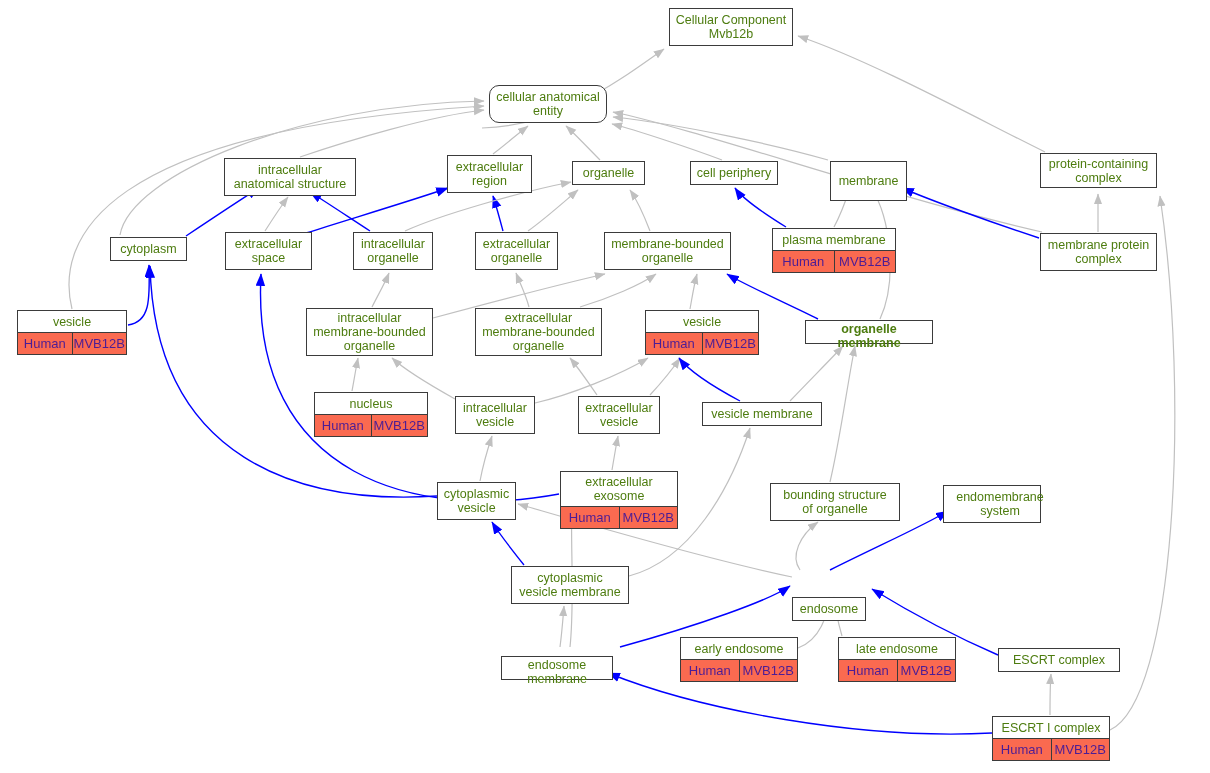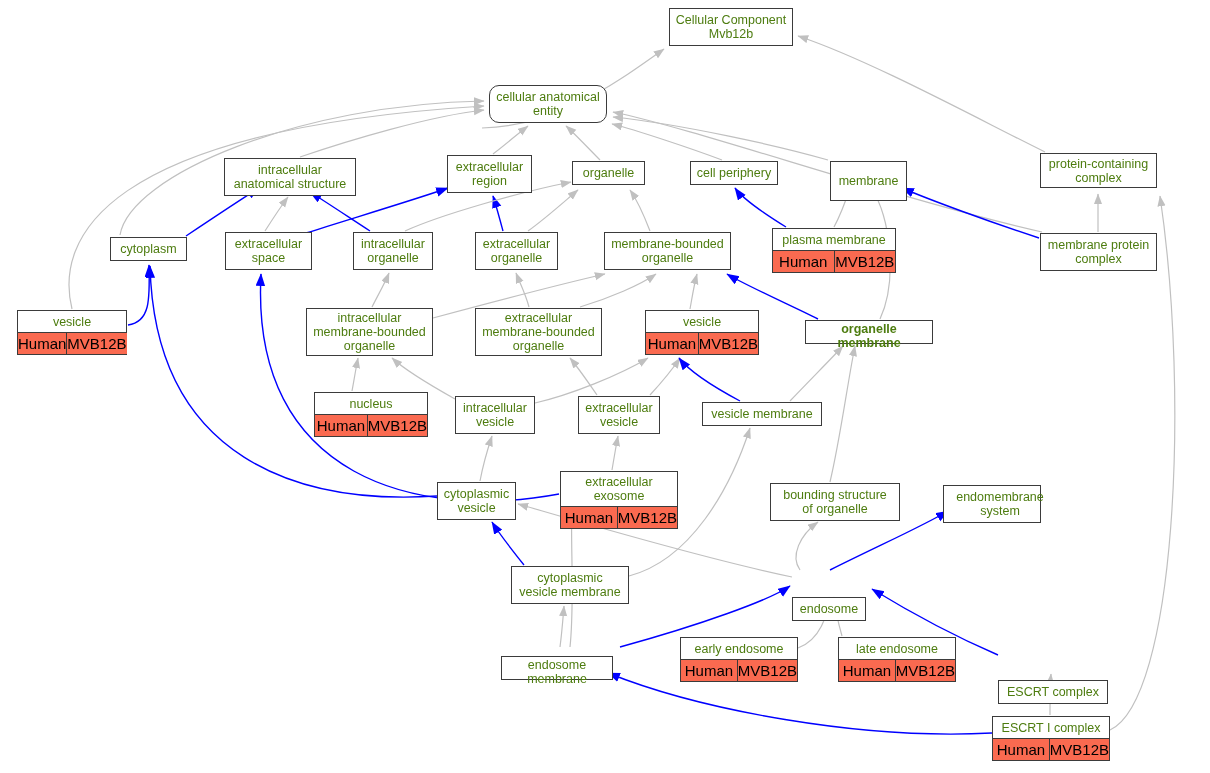--- a/index.html
+++ b/index.html
@@ -5,21 +5,21 @@
   html,body{margin:0;padding:0;background:#ffffff;}
   body{font-family:"Liberation Sans", sans-serif;}
   #canvas{position:relative;width:1210px;height:773px;background:#fff;overflow:hidden;}
   svg#edges{position:absolute;left:0;top:0;width:1210px;height:773px;}
   .node{position:absolute;box-sizing:border-box;border:1.5px solid #3b3b3b;background:#ffffff;
         display:flex;flex-direction:column;align-items:stretch;}
   .node .title{flex:1;display:flex;align-items:center;justify-content:center;text-align:center;
         font-size:12.5px;color:#4d7c0f;line-height:1.12;padding:1px 3px;white-space:pre-line;}
   .node .genebar{display:flex;border-top:1.5px solid #3b3b3b;height:21px;}
   .node .genebar .cell{flex:1;display:flex;align-items:center;justify-content:center;
-        font-size:15px;color:#000000;background:#fa6a50;}
+        font-size:13px;color:#4c1d95;background:#fa6a50;}
   .node .genebar .cell.left{border-right:1.5px solid #3b3b3b;}
 </style>
 </head>
 <body>
 
 <div id="canvas">
   <svg id="edges" xmlns="http://www.w3.org/2000/svg">
     <defs>
       <marker id="arrow-gray" markerWidth="10" markerHeight="10" refX="8.5" refY="3.4" orient="auto" markerUnits="strokeWidth">
         <path d="M0,0 L9,3.4 L0,6.8 z" fill="#c0c0c0"></path>
@@ -229,21 +229,21 @@
           <div class="cell" style="background: rgb(250, 106, 80);">MVB12B</div>
         </div>
       </div>
       <div class="node" style="left: 838px; top: 637px; width: 118px; height: 45px;">
         <div class="title">late endosome</div>
         <div class="genebar">
           <div class="cell left" style="background: rgb(250, 106, 80);">Human</div>
           <div class="cell" style="background: rgb(250, 106, 80);">MVB12B</div>
         </div>
       </div>
-      <div class="node" style="left: 998px; top: 648px; width: 110px; height: 24px; margin-top: 32px;">
+      <div class="node" style="left: 998px; top: 648px; width: 122px; height: 24px;">
         <div class="title">ESCRT complex</div>
       </div>
       <div class="node" style="left: 992px; top: 716px; width: 118px; height: 45px;">
         <div class="title">ESCRT I complex</div>
         <div class="genebar">
           <div class="cell left" style="background: rgb(250, 106, 80);">Human</div>
           <div class="cell" style="background: rgb(250, 106, 80);">MVB12B</div>
         </div>
       </div>
     </div>

